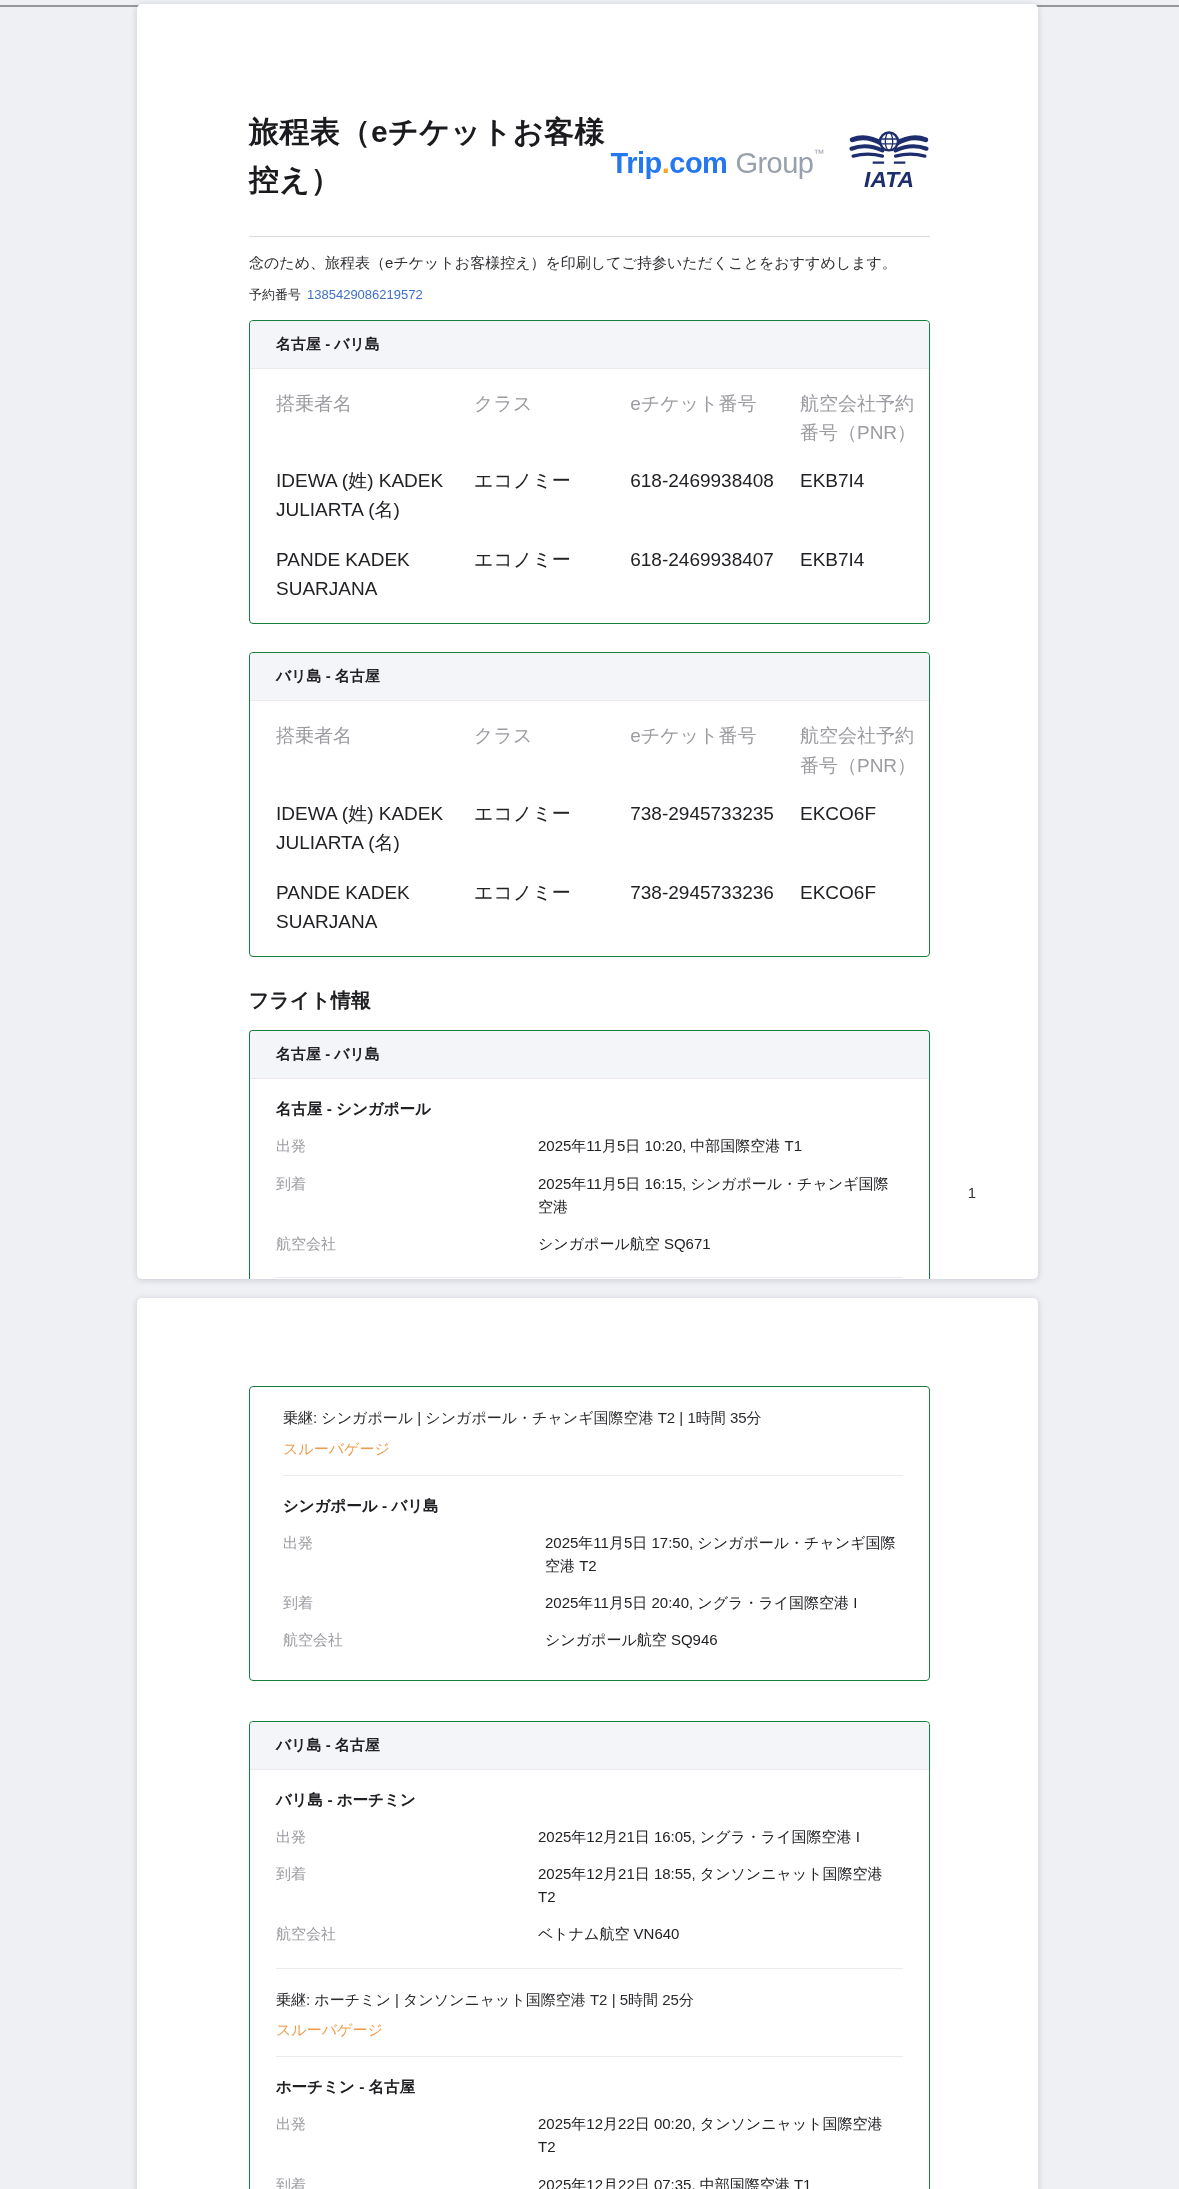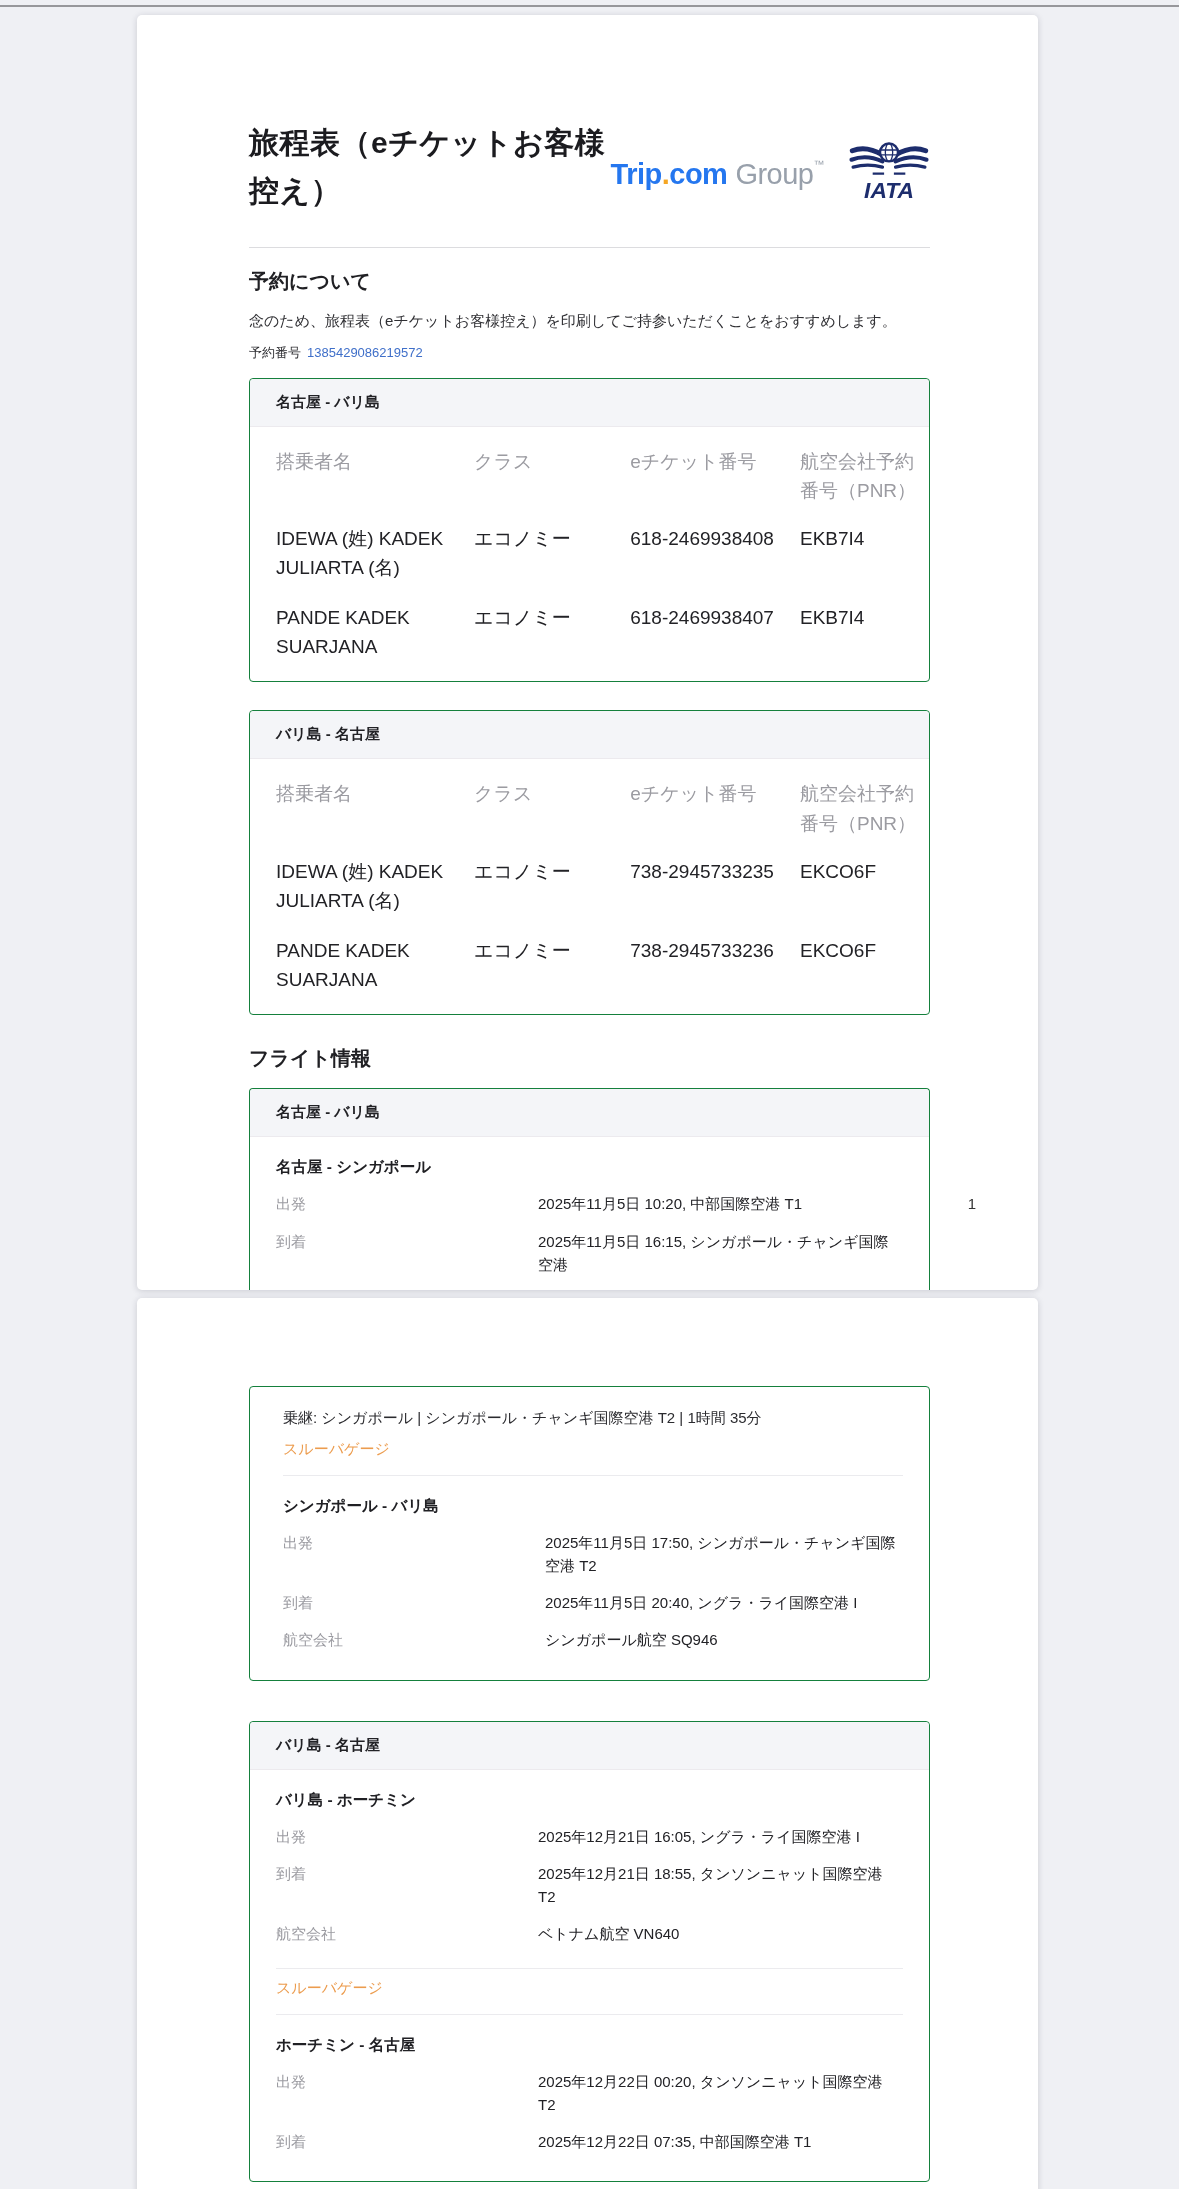--- a/index.html
+++ b/index.html
@@ -6,21 +6,21 @@
   .canvas{
     position:relative;width:1179px;height:2189px;overflow:hidden;
     background:#eff0f4;font-family:"Liberation Sans",sans-serif;
     -webkit-font-smoothing:antialiased;
   }
   .top-edge{position:absolute;top:5px;left:0;right:0;height:2px;background:#97979b;}
   .page{
     position:absolute;left:137px;width:901px;height:1275px;background:#fff;
     border-radius:5px;box-shadow:0 1px 6px rgba(40,40,60,.18);overflow:hidden;
   }
-  .page1{top:15px;}
+  .page1{top:4px;}
   .page2{top:1298px;}
   .content{padding:0 108px 0 112px;}
   .content2{padding:88px 108px 0 112px;}
 
   
   .title-row{margin-top:104px;display:flex;justify-content:space-between;align-items:center;}
   h1.doc-title{font-size:30px;line-height:1.6;max-width:365px;color:#1b1b1f;font-weight:700;margin:0;letter-spacing:0.5px;}
   .logos{display:flex;align-items:center;gap:24px;margin-top:14px;}
   .trip-logo{font-size:29px;font-weight:700;color:var(--brand_blue,#2577ef);letter-spacing:-0.5px;white-space:nowrap;}
   .trip-logo .dot{color:var(--brand_orange,#f5a623);}
@@ -92,21 +92,20 @@
               <line x1="30" y1="40" x2="44" y2="40" stroke="#1d2d6d" stroke-width="2.5"></line>
               <line x1="56" y1="40" x2="70" y2="40" stroke="#1d2d6d" stroke-width="2.5"></line>
               <text x="50" y="70" text-anchor="middle" font-family="Liberation Sans, sans-serif" font-size="28" font-weight="bold" font-style="italic" fill="#1d2d6d">IATA</text>
             </svg>
           </span>
         </div>
       </div>
 
       <hr class="title-divider">
 
-      <h2 class="section">予約について</h2>
       <p class="note">念のため、旅程表（eチケットお客様控え）を印刷してご持参いただくことをおすすめします。</p>
       <p class="booking-line">
         <span>予約番号</span><a href="#" class="booking-no">1385429086219572</a>
       </p>
 
       <div class="card">
         <div class="card-header">名古屋 - バリ島</div>
         <table class="tbl">
           <colgroup>
               <col class="c1">
@@ -225,20 +224,21 @@
         <div class="frow">
           <span class="lbl">到着</span>
           <span class="val">2025年12月21日 18:55, タンソンニャット国際空港 T2</span>
         </div>
         <div class="frow">
           <span class="lbl">航空会社</span>
           <span class="val">ベトナム航空 VN640</span>
         </div>
 
         <hr class="inner-divider">
+        <div class="transfer">乗継: ホーチミン | タンソンニャット国際空港 T2 | 5時間 25分</div>
         <div class="baggage">スルーバゲージ</div>
         <hr class="inner-divider">
 
         <div class="seg-title">ホーチミン - 名古屋</div>
         <div class="frow">
           <span class="lbl">出発</span>
           <span class="val">2025年12月22日 00:20, タンソンニャット国際空港 T2</span>
         </div>
         <div class="frow">
           <span class="lbl">到着</span>

